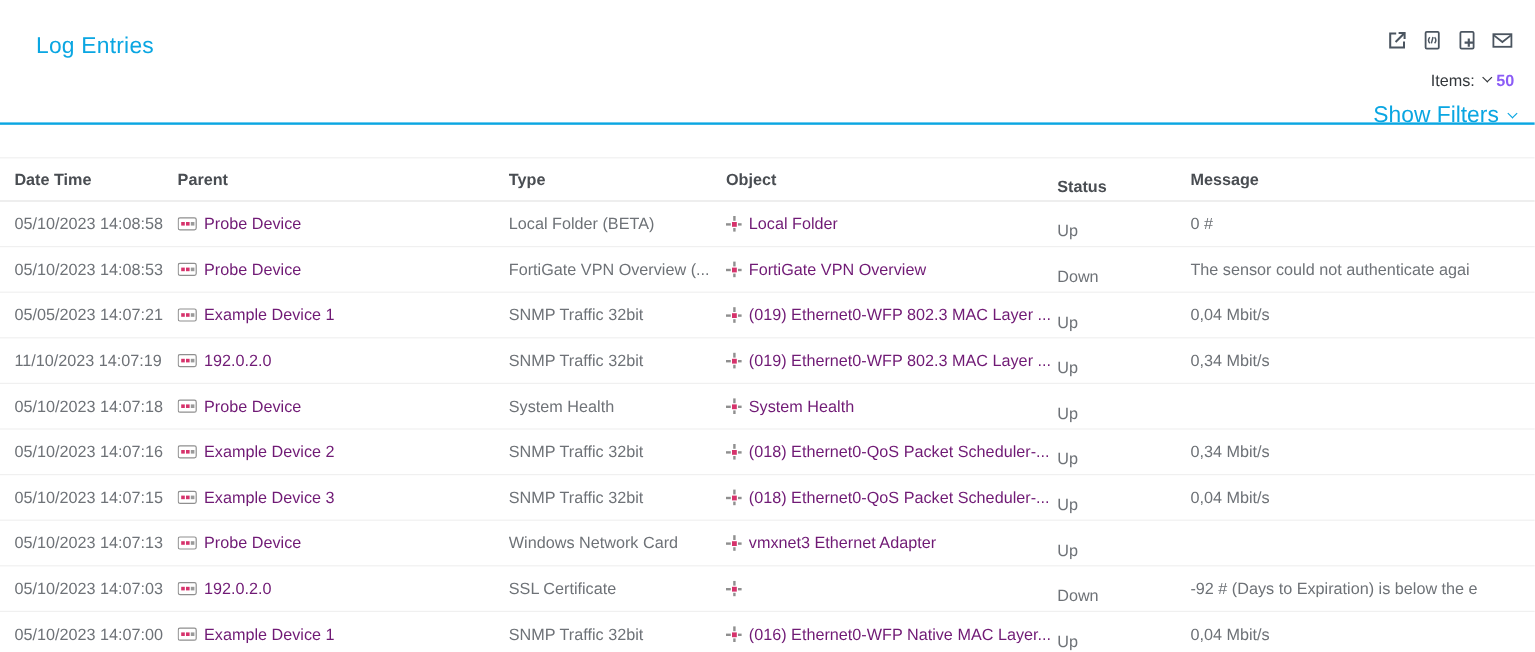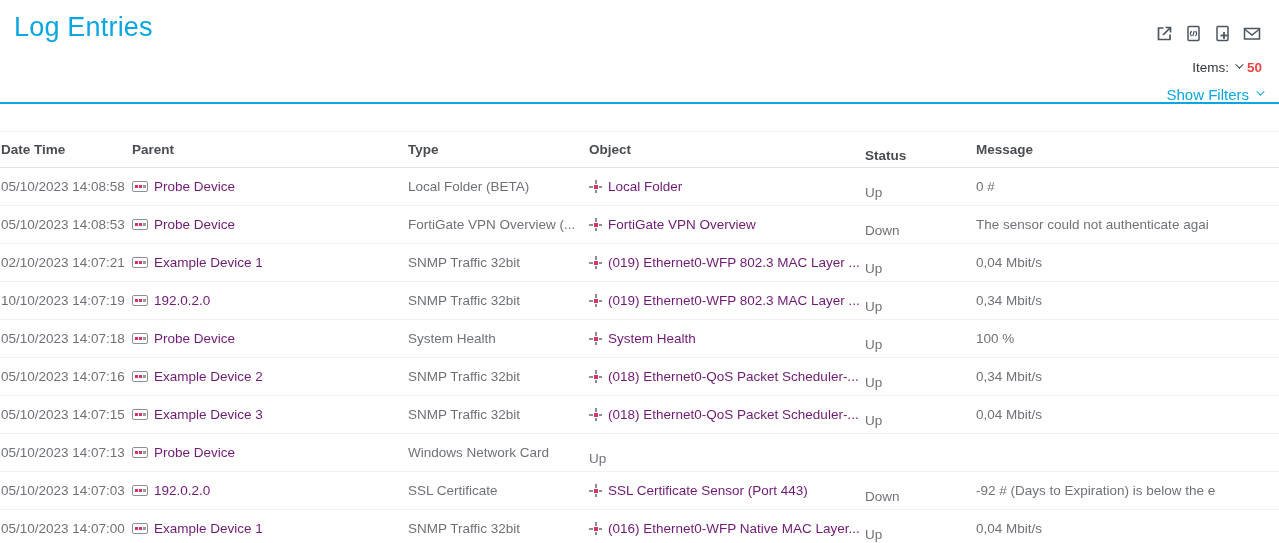--- a/index.html
+++ b/index.html
@@ -4,68 +4,68 @@
 <style>
   * { box-sizing: border-box; }
   html,body { margin:0; padding:0; }
   body {
     width:1279px; height:543px; overflow:hidden; background:#ffffff;
     font-family:"Liberation Sans","DejaVu Sans",sans-serif;
     color:#3a3a3a; position:relative;
   }
   
   .page-title {
-    position:absolute; left:14px; top:12px; margin:0;
-    font-size:27px; font-weight:400; color:#0aa6e2; letter-spacing:.2px;
+    position:absolute; left:14px; top:12px; margin:16px;
+    font-size:19px; font-weight:400; color:#0aa6e2; letter-spacing:.2px;
   }
   .toolbar-icons {
     position:absolute; right:16px; top:23px;
     display:flex; gap:8px; align-items:center;
   }
   .tool-btn {
     background:none; border:none; padding:1px; margin:0; cursor:pointer;
     color:#4b5560; display:flex; align-items:center;
   }
   .tool-btn svg { display:block; }
   .items-row {
     position:absolute; right:17px; top:60px;
     display:flex; align-items:center; gap:6px;
     font-size:13.5px; color:#33373b;
   }
-  .items-count { font-weight:700; color:#ef4444; }
+  .items-count { font-weight:700; color:#8b5cf6; }
   .chev {
     display:inline-block; width:7px; height:7px;
     border-right:1.6px solid currentColor; border-bottom:1.6px solid currentColor;
     transform:rotate(45deg) translateY(-2px); margin-top:-3px;
   }
   .chev-small { width:6px; height:6px; }
   .filters-row {
     position:absolute; right:17px; top:86px;
-    font-size:15px; color:#0aa6e2;
+    font-size:19px; color:#0aa6e2;
   }
   .filters-link {
     color:#0aa6e2; text-decoration:none; cursor:pointer;
     display:flex; align-items:center; gap:7px;
   }
   .blue-rule {
     position:absolute; left:0; top:102px; width:1279px; height:2px;
     background:#0aa6e2;
   }
   
   .log-table { position:absolute; left:0; top:131px; width:1279px; }
   .thead, .trow { display:flex; align-items:center; width:1279px; }
   .thead {
     height:37px; border-top:1px solid #f1f1f1; border-bottom:1px solid #e3e3e3;
     font-size:13.5px; font-weight:700; color:#494d52;
   }
   .trow {
     height:38px; border-bottom:1px solid #f0f0f0; font-size:13.5px;
   }
   .col { overflow:hidden; white-space:nowrap; flex:0 0 auto; display:flex; align-items:center; }
-  .c-date    { width:132px; padding-left:1px; }
+  .c-date    { width:148px; padding-left:12px; }
   .c-parent  { width:276px; }
   .c-type    { width:181px; }
   .c-object  { width:276px; }
   .c-status  { width:111px;margin-top:12px; }
   .c-message { flex:1 1 auto; width:auto; }
   .cell-muted { color:#6e7277; }
   .obj-link {
     color:#701a75; text-decoration:none; cursor:pointer; overflow:hidden; white-space:nowrap;
   }
   
@@ -191,21 +191,21 @@
             <b class="a-b"></b>
             <b class="ctr"></b>
       </span>
       <a class="obj-link">FortiGate VPN Overview</a>
     </div>
     <div class="col c-status cell-muted">Down</div>
     <div class="col c-message cell-muted">The sensor could not authenticate agai</div>
   </div>
 
   <div class="trow">
-    <div class="col c-date cell-muted">02/10/2023 14:07:21</div>
+    <div class="col c-date cell-muted">05/05/2023 14:07:21</div>
     <div class="col c-parent">
       <span class="probe-icon">
             <i class="d1"></i>
             <i class="d2"></i>
             <i class="d3"></i>
           </span>
       <a class="obj-link">Example Device 1</a>
     </div>
     <div class="col c-type cell-muted">SNMP Traffic 32bit</div>
     <div class="col c-object">
@@ -216,21 +216,21 @@
             <b class="a-b"></b>
             <b class="ctr"></b>
       </span>
       <a class="obj-link">(019) Ethernet0-WFP 802.3 MAC Layer ...</a>
     </div>
     <div class="col c-status cell-muted">Up</div>
     <div class="col c-message cell-muted">0,04 Mbit/s</div>
   </div>
 
   <div class="trow">
-    <div class="col c-date cell-muted">10/10/2023 14:07:19</div>
+    <div class="col c-date cell-muted">11/10/2023 14:07:19</div>
     <div class="col c-parent">
       <span class="probe-icon">
             <i class="d1"></i>
             <i class="d2"></i>
             <i class="d3"></i>
           </span>
       <a class="obj-link">192.0.2.0</a>
     </div>
     <div class="col c-type cell-muted">SNMP Traffic 32bit</div>
     <div class="col c-object">
@@ -262,21 +262,20 @@
       <span class="sensor-icon">
         <b class="a-l"></b>
             <b class="a-r"></b>
             <b class="a-t"></b>
             <b class="a-b"></b>
             <b class="ctr"></b>
       </span>
       <a class="obj-link">System Health</a>
     </div>
     <div class="col c-status cell-muted">Up</div>
-    <div class="col c-message cell-muted">100 %</div>
   </div>
 
   <div class="trow">
     <div class="col c-date cell-muted">05/10/2023 14:07:16</div>
     <div class="col c-parent">
       <span class="probe-icon">
             <i class="d1"></i>
             <i class="d2"></i>
             <i class="d3"></i>
           </span>
@@ -326,20 +325,30 @@
     <div class="col c-date cell-muted">05/10/2023 14:07:13</div>
     <div class="col c-parent">
       <span class="probe-icon">
             <i class="d1"></i>
             <i class="d2"></i>
             <i class="d3"></i>
           </span>
       <a class="obj-link">Probe Device</a>
     </div>
     <div class="col c-type cell-muted">Windows Network Card</div>
+    <div class="col c-object">
+      <span class="sensor-icon">
+        <b class="a-l"></b>
+            <b class="a-r"></b>
+            <b class="a-t"></b>
+            <b class="a-b"></b>
+            <b class="ctr"></b>
+      </span>
+      <a class="obj-link">vmxnet3 Ethernet Adapter</a>
+    </div>
     <div class="col c-status cell-muted">Up</div>
   </div>
 
   <div class="trow">
     <div class="col c-date cell-muted">05/10/2023 14:07:03</div>
     <div class="col c-parent">
       <span class="probe-icon">
             <i class="d1"></i>
             <i class="d2"></i>
             <i class="d3"></i>
@@ -348,21 +357,20 @@
     </div>
     <div class="col c-type cell-muted">SSL Certificate</div>
     <div class="col c-object">
       <span class="sensor-icon">
         <b class="a-l"></b>
             <b class="a-r"></b>
             <b class="a-t"></b>
             <b class="a-b"></b>
             <b class="ctr"></b>
       </span>
-      <a class="obj-link">SSL Certificate Sensor (Port 443)</a>
     </div>
     <div class="col c-status cell-muted">Down</div>
     <div class="col c-message cell-muted">-92 # (Days to Expiration) is below the e</div>
   </div>
 
   <div class="trow">
     <div class="col c-date cell-muted">05/10/2023 14:07:00</div>
     <div class="col c-parent">
       <span class="probe-icon">
             <i class="d1"></i>

